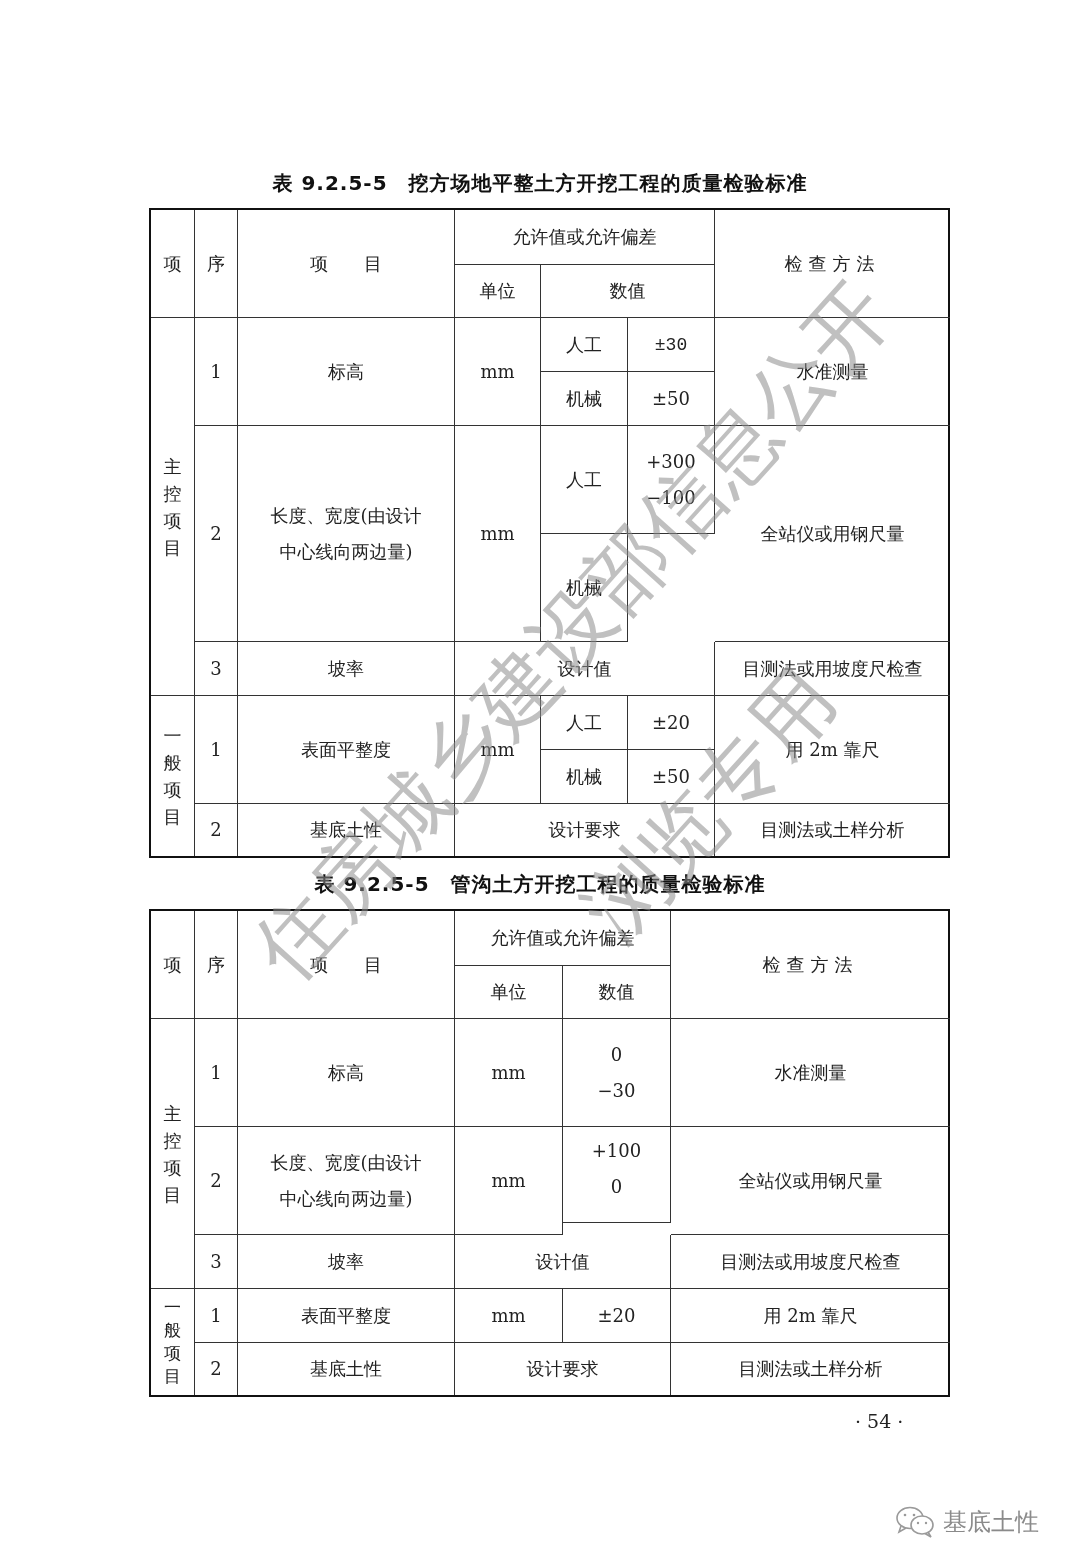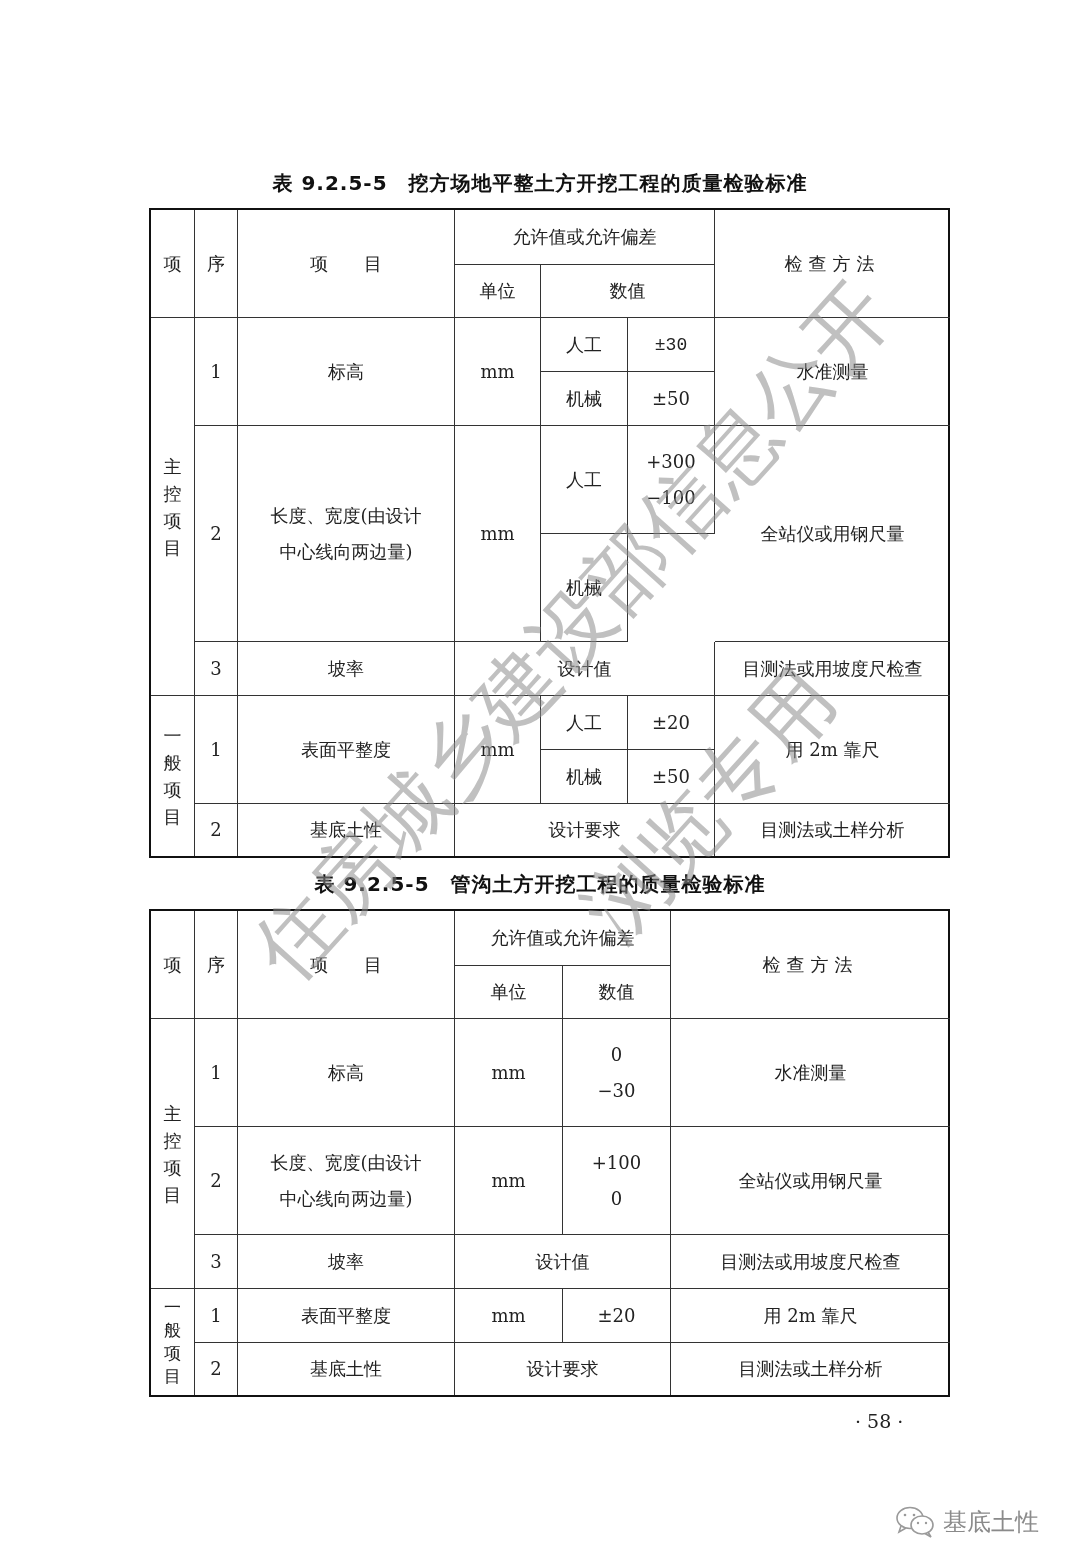--- a/index.html
+++ b/index.html
@@ -115,21 +115,21 @@
     <span>−30</span>
   </div>
   <div class="cell nr" style="left:520px;top:108px;width:279px;height:108px;">水准测量</div>
 
   <div class="cell" style="left:44px;top:216px;width:43px;height:108px;">2</div>
   <div class="cell two" style="left:87px;top:216px;width:217px;height:108px;">
     <span>长度、宽度(由设计</span>
     <span>中心线向两边量)</span>
   </div>
   <div class="cell" style="left:304px;top:216px;width:108px;height:108px;">mm</div>
-  <div class="cell two" style="left:412px;top:216px;width:108px;height:108px;text-align:center;">
+  <div class="cell two" style="left:412px;top:204px;width:108px;height:108px;text-align:center;">
     <span>+100</span>
     <span>0</span>
   </div>
   <div class="cell nr" style="left:520px;top:216px;width:279px;height:108px;">全站仪或用钢尺量</div>
 
   <div class="cell" style="left:44px;top:324px;width:43px;height:54px;">3</div>
   <div class="cell" style="left:87px;top:324px;width:217px;height:54px;">坡率</div>
   <div class="cell" style="left:304px;top:324px;width:216px;height:54px;">设计值</div>
   <div class="cell nr" style="left:520px;top:324px;width:279px;height:54px;">目测法或用坡度尺检查</div>
 
@@ -148,21 +148,21 @@
 
   <div class="cell nb" style="left:44px;top:432px;width:43px;height:52px;">2</div>
   <div class="cell nb" style="left:87px;top:432px;width:217px;height:52px;">基底土性</div>
   <div class="cell nb" style="left:304px;top:432px;width:216px;height:52px;">设计要求</div>
   <div class="cell nr nb" style="left:520px;top:432px;width:279px;height:52px;">目测法或土样分析</div>
 </div>
 
 <div class="wm" style="left:230px;top:930px;transform:rotate(-48deg);">住房城乡建设部信息公开</div>
 <div class="wm" style="left:560px;top:890px;transform:rotate(-48deg);">浏览专用</div>
 
-<div class="pageno">· 58 ·</div>
+<div class="pageno">· 54 ·</div>
 
 <div class="brand">
   <span style="display:inline-block;width:42px;height:34px;margin-right:6px;">
     <svg width="42" height="34" viewBox="0 0 42 34">
       <ellipse cx="15" cy="13" rx="13" ry="10.5" fill="none" stroke="#9a9a9a" stroke-width="1.6"></ellipse>
       <path d="M6 21 L4 27 L11 23" fill="none" stroke="#9a9a9a" stroke-width="1.6"></path>
       <circle cx="10" cy="10" r="1.3" fill="#9a9a9a"></circle>
       <circle cx="19" cy="10" r="1.3" fill="#9a9a9a"></circle>
       <ellipse cx="27" cy="20" rx="11" ry="9" fill="#fff" stroke="#9a9a9a" stroke-width="1.6"></ellipse>
       <path d="M33 27 L36 32 L30 28.5" fill="none" stroke="#9a9a9a" stroke-width="1.6"></path>

